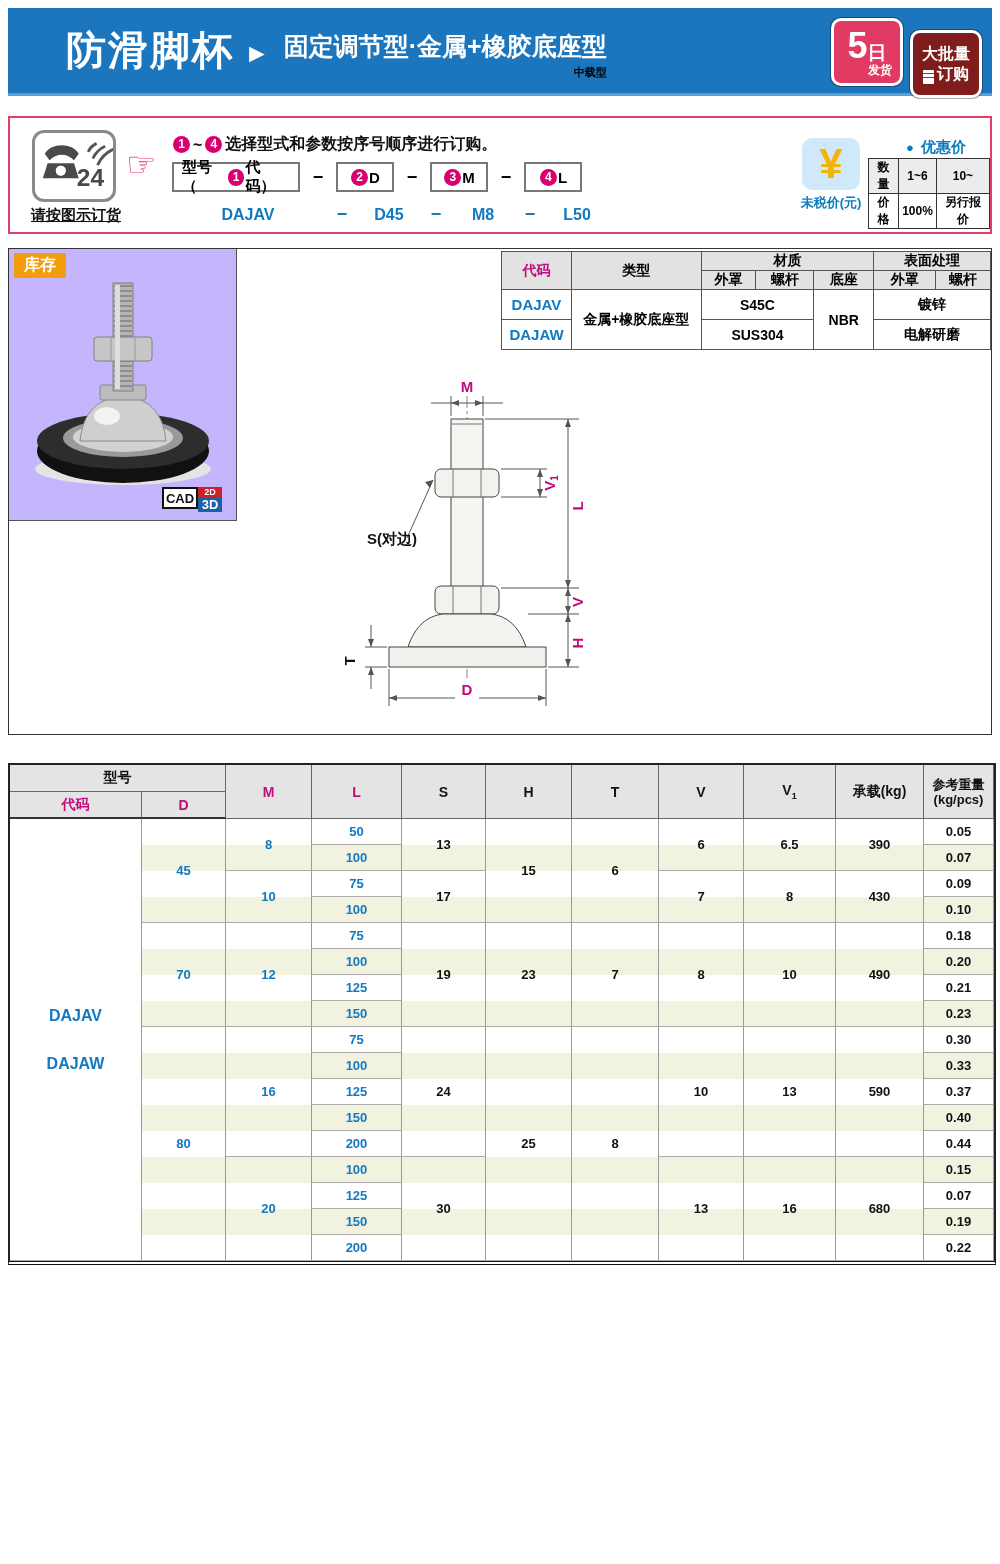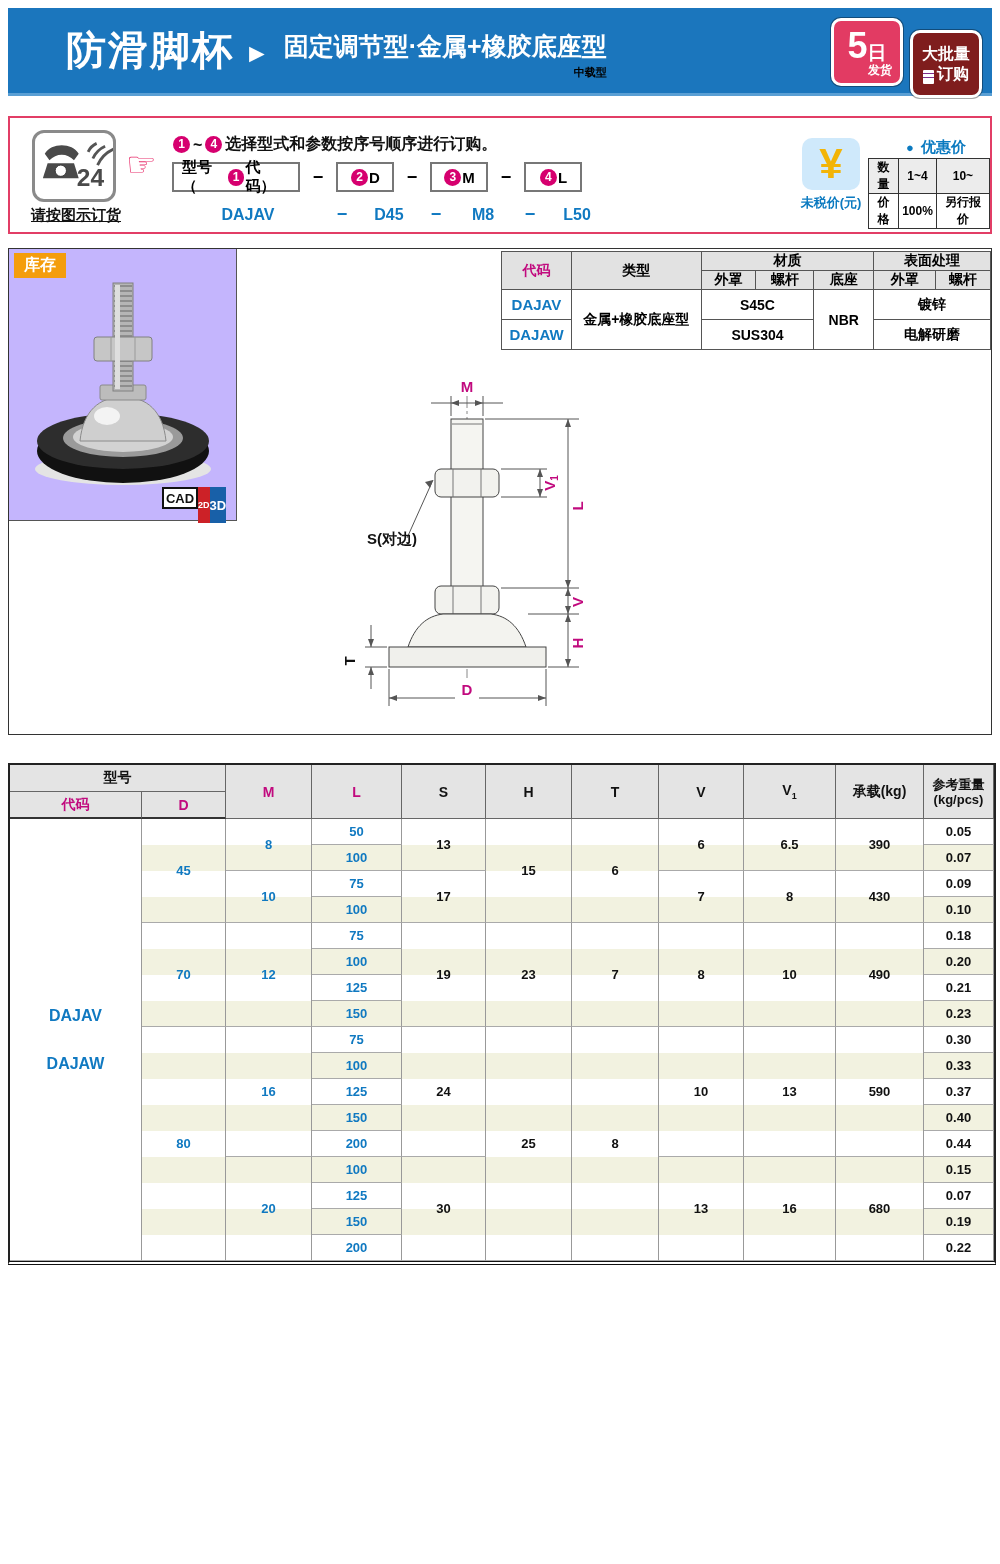--- a/index.html
+++ b/index.html
@@ -70,21 +70,21 @@
   .mainbox{position:absolute;left:8px;top:248px;width:984px;height:487px;border:1px solid #333;
            box-sizing:border-box;background:#fff;}
   .photobox{position:absolute;left:0;top:0;width:228px;height:272px;border-right:1px solid #555;
             border-bottom:1px solid #555;box-sizing:border-box;background:#c4b5fd;}
   .stock{position:absolute;left:5px;top:4px;background:#f49d0c;color:#fff;font-size:16px;
          font-weight:bold;padding:2px 10px;}
   .photo-svg{position:absolute;left:14px;top:24px;}
   .cadbadge{position:absolute;left:153px;top:238px;display:flex;align-items:stretch;cursor:pointer;}
   .cadtxt{border:2px solid #111;background:#fff;color:#111;font-size:13px;font-weight:bold;
           display:flex;align-items:center;justify-content:center;width:36px;height:22px;box-sizing:border-box;}
-  .cadstack{display:flex;flex-direction:row;width:24px;height:36px;}
+  .cadstack{display:flex;flex-direction:column;width:24px;height:14px;}
   .cad2d{background:#cc2127;color:#fff;font-size:9px;font-weight:bold;flex:1;display:flex;
          align-items:center;justify-content:center;}
   .cad3d{background:#1860a8;color:#fff;font-size:13px;font-weight:bold;flex:1;display:flex;
          align-items:center;justify-content:center;}
 
   
   .mattable{position:absolute;left:492px;top:2px;border-collapse:collapse;table-layout:fixed;}
   .mattable th,.mattable td{border:1px solid #555;text-align:center;padding:0;}
   .mattable th{background:#e2e2e2;font-size:14px;font-weight:bold;height:18px;}
   .mattable td{font-size:14px;font-weight:bold;height:29px;background:#fff;}
@@ -200,21 +200,21 @@
     </div>
     <div class="yen-caption">未税价(元)</div>
     <div class="bullet-title">
       <span class="dot">●</span>
       <span>优惠价</span>
     </div>
     <table class="minitable">
       <tbody>
           <tr>
         <td>数量</td>
-        <td>1~4</td>
+        <td>1~6</td>
         <td>10~</td>
       </tr>
       <tr>
         <td>价格</td>
         <td>100%</td>
         <td>另行报价</td>
       </tr>
     </tbody>
       </table>
   </div>

